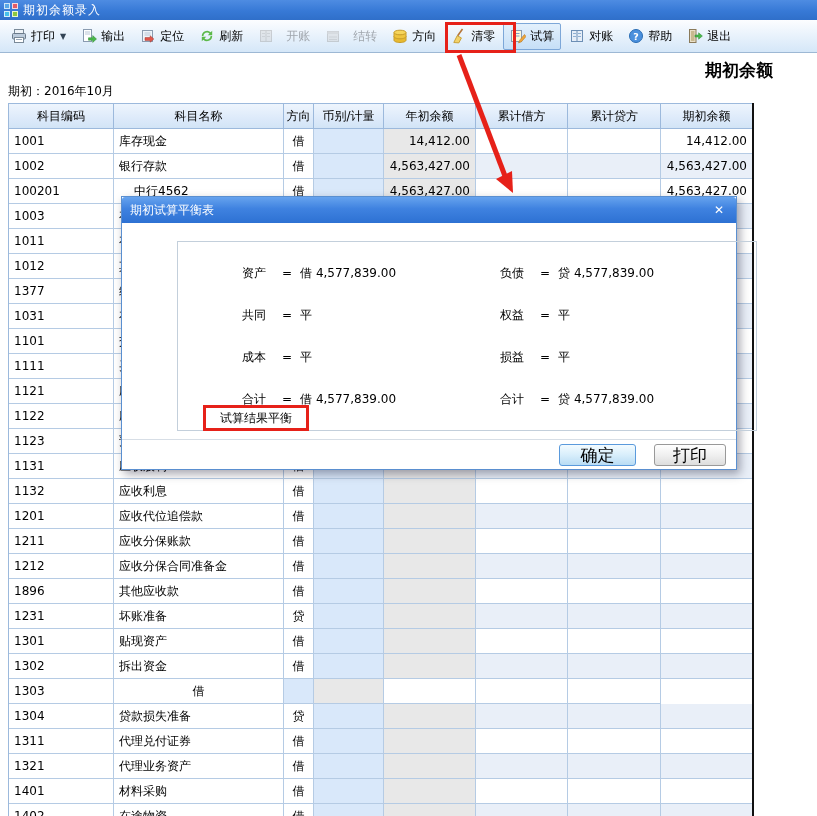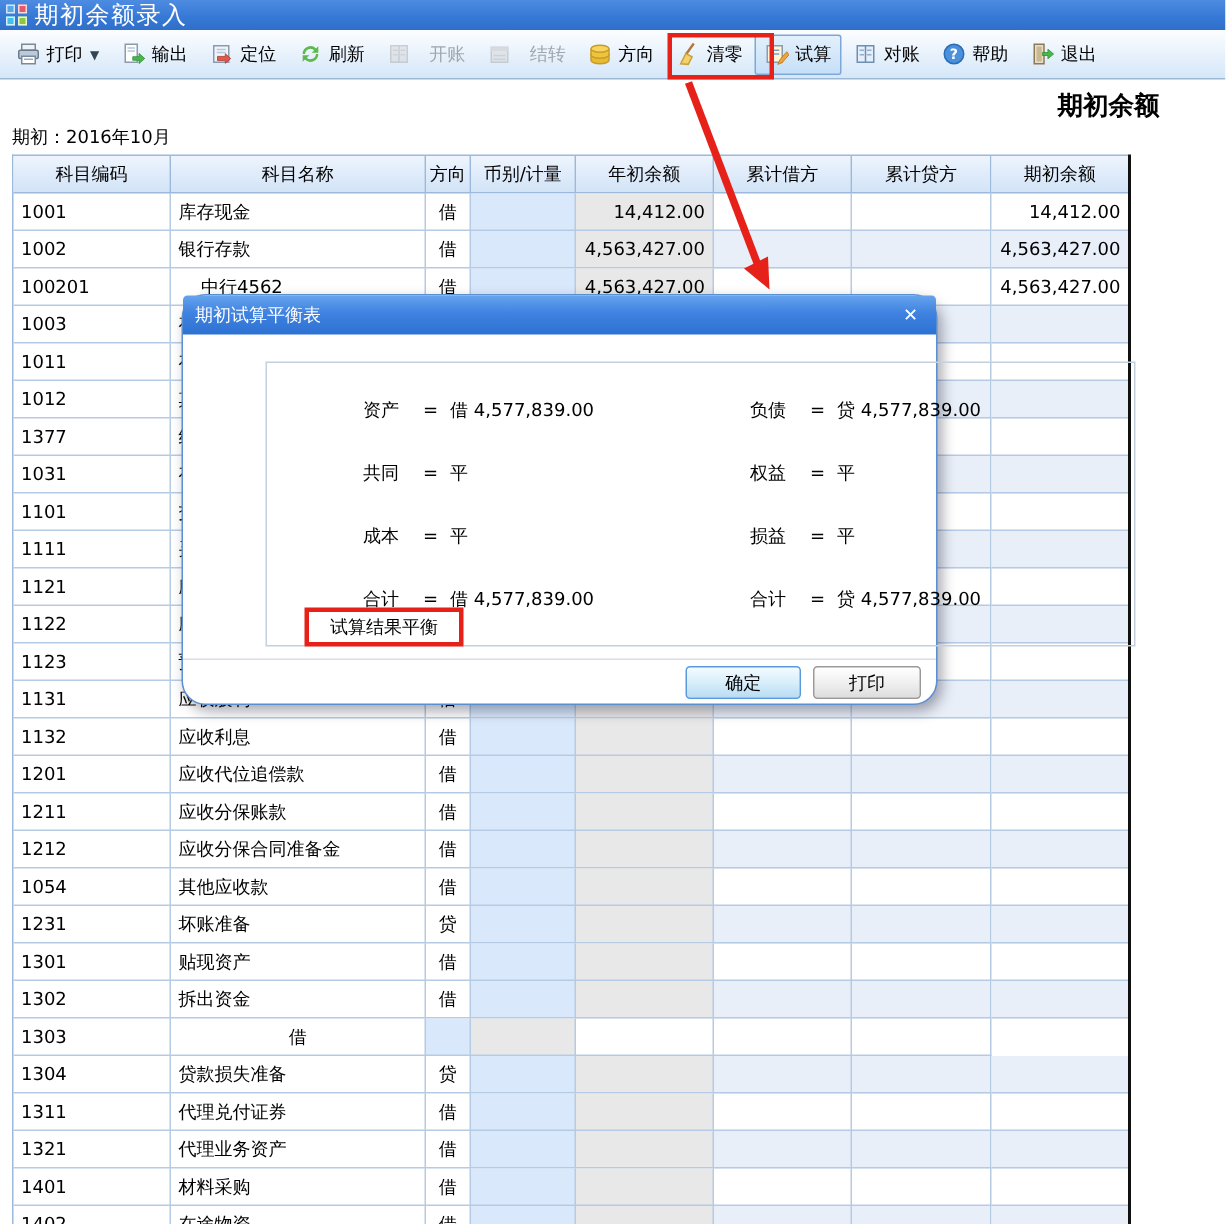--- a/index.html
+++ b/index.html
@@ -9,21 +9,21 @@
   
   .titlebar { position:absolute; left:0; top:0; width:817px; height:20px;
     background:linear-gradient(180deg,#4e8ce2 0%, #3779d6 55%, #2f6fc9 100%);
     display:flex; align-items:center; padding-left:4px; z-index:5; }
   .logo { width:14px; height:14px; display:grid; grid-template-columns:6px 6px; grid-template-rows:6px 6px; gap:2px; margin-right:5px; }
   .logo i { display:block; }
   .logo i:nth-child(1){ background:#5aa7e8; border:1px solid #cfe6f8; }
   .logo i:nth-child(2){ background:#e25b68; border:1px solid #f8d9dc; }
   .logo i:nth-child(3){ background:#45c0ea; border:1px solid #d2f0fa; }
   .logo i:nth-child(4){ background:#8dc63f; border:1px solid #e8f6cf; }
-  .titlebar .wtitle { color:#fff; font-size:16px; letter-spacing:1px; }
+  .titlebar .wtitle { color:#fff; font-size:12px; letter-spacing:1px; }
 
   
   .toolbar { position:absolute; left:0; top:20px; width:817px; height:33px;
     background:linear-gradient(180deg,#fcfdff 0%, #eaf3fc 45%, #d5e7f8 100%);
     border-bottom:1px solid #9db8d4; display:flex; align-items:center; padding-left:4px; z-index:5; }
   .tb-item { display:flex; align-items:center; gap:4px; padding:4px 6px; margin-right:1px; border:1px solid transparent; border-radius:2px; cursor:default; white-space:nowrap; }
   .tb-item svg { width:16px; height:16px; flex:0 0 16px; }
   .tb-item.disabled { color:#a0a6ad;gap:12px; }
   .tb-item.disabled svg { filter:grayscale(1) opacity(.45); }
   .tb-item.active { background:linear-gradient(180deg,#e3f0fc,#c6dff7); border:1px solid #7da7d8; }
@@ -42,41 +42,41 @@
     border-right:1px solid #9cb9dc; border-bottom:1px solid #9cb9dc; justify-content:center; }
   .c-dir { justify-content:center; padding:0 2px; }
   .c-num { justify-content:flex-end; }
   .c-cur { background:#d9e8fa; }
   .c-ynb { background:#e8e8e8; }
   .grow.alt .c-deb, .grow.alt .c-cre, .grow.alt .c-ini { background:#e9eff8; }
   .name-ind { padding-left:20px !important; }
   .black-line { position:absolute; left:752px; top:103px; width:2px; height:713px; background:#111; z-index:1; }
 
   
-  .dialog { position:absolute; left:121px; top:196px; width:504px; height:274px; z-index:30;
-    background:#fff; border:1px solid #5a8fd0; border-radius:16px; box-shadow:3px 4px 9px rgba(0,0,30,.35); }
+  .dialog { position:absolute; left:121px; top:196px; width:616px; height:274px; z-index:30;
+    background:#fff; border:1px solid #5a8fd0; border-radius:0; box-shadow:3px 4px 9px rgba(0,0,30,.35); }
   .dlg-titlebar { height:26px; background:linear-gradient(180deg,#66a3ee 0%,#3f82e0 45%,#2d71d3 100%);
     border-radius:3px 3px 0 0; display:flex; align-items:center; color:#fff; padding:0 8px; }
   .dlg-title { flex:1; font-size:12px; }
   .dlg-close { font-size:12px; font-weight:bold; cursor:default; padding:0 4px; }
   .dlg-innerbox { position:absolute; left:19px; top:44px; width:580px; height:190px; border:1px solid #c3cfdb;margin-left:36px; }
   .bal-row { display:flex; height:42px; align-items:center; }
   .bal-row:first-of-type { margin-top:10px; }
   .bal-half { display:flex; align-items:center; }
   .bal-half.left { width:300px; padding-left:64px; }
   .bal-half.right { flex:1; padding-left:22px; }
   .bal-label { min-width:30px; }
   .bal-eq { margin:0 8px 0 10px; }
   .bal-value { }
   .result-box { position:absolute; left:81px; top:208px; height:26px; border:3px solid #e62119;
     display:flex; align-items:center; padding:0 14px; background:#fff; }
   .dlg-footer { position:absolute; left:0; top:242px; width:100%; height:31px; border-top:1px solid #d7dee6;
     display:flex; justify-content:flex-end; align-items:center; gap:8px; padding-right:10px; }
-  .btn { height:22px; min-width:72px; font-size:12px; display:flex; align-items:center; justify-content:center;
-    border-radius:3px; cursor:default; font-family:inherit; }
+  .btn { height:22px; min-width:72px; font-size:17px; display:flex; align-items:center; justify-content:center;
+    border-radius:3px; cursor:default; font-family:inherit;margin-left:10px; }
   .btn-ok { width:77px; background:linear-gradient(180deg,#f3fbff 0%,#d8eefb 50%,#b9dcf4 100%); border:1px solid #5a9adc; }
   .btn-print { width:72px; background:linear-gradient(180deg,#ffffff 0%,#f0f0f0 50%,#dddddd 100%); border:1px solid #999; }
 
   
   .anno-box-trial { position:absolute; left:445px; top:22px; width:71px; height:31px;
     border:3px solid #e62119; z-index:60; pointer-events:none; }
   .anno-arrow { position:absolute; left:0; top:0; width:817px; height:816px; z-index:60; pointer-events:none; }
 </style>
 </head>
 <body>
@@ -411,21 +411,21 @@
       <div class="c-code">1212</div>
       <div class="c-name">应收分保合同准备金</div>
       <div class="c-dir">借</div>
       <div class="c-cur"></div>
       <div class="c-ynb c-num"></div>
       <div class="c-deb c-num"></div>
       <div class="c-cre c-num"></div>
       <div class="c-ini c-num"></div>
     </div>
     <div class="grow">
-      <div class="c-code">1054</div>
+      <div class="c-code">1896</div>
       <div class="c-name">其他应收款</div>
       <div class="c-dir">借</div>
       <div class="c-cur"></div>
       <div class="c-ynb c-num"></div>
       <div class="c-deb c-num"></div>
       <div class="c-cre c-num"></div>
       <div class="c-ini c-num"></div>
     </div>
     <div class="grow alt">
       <div class="c-code">1231</div>

